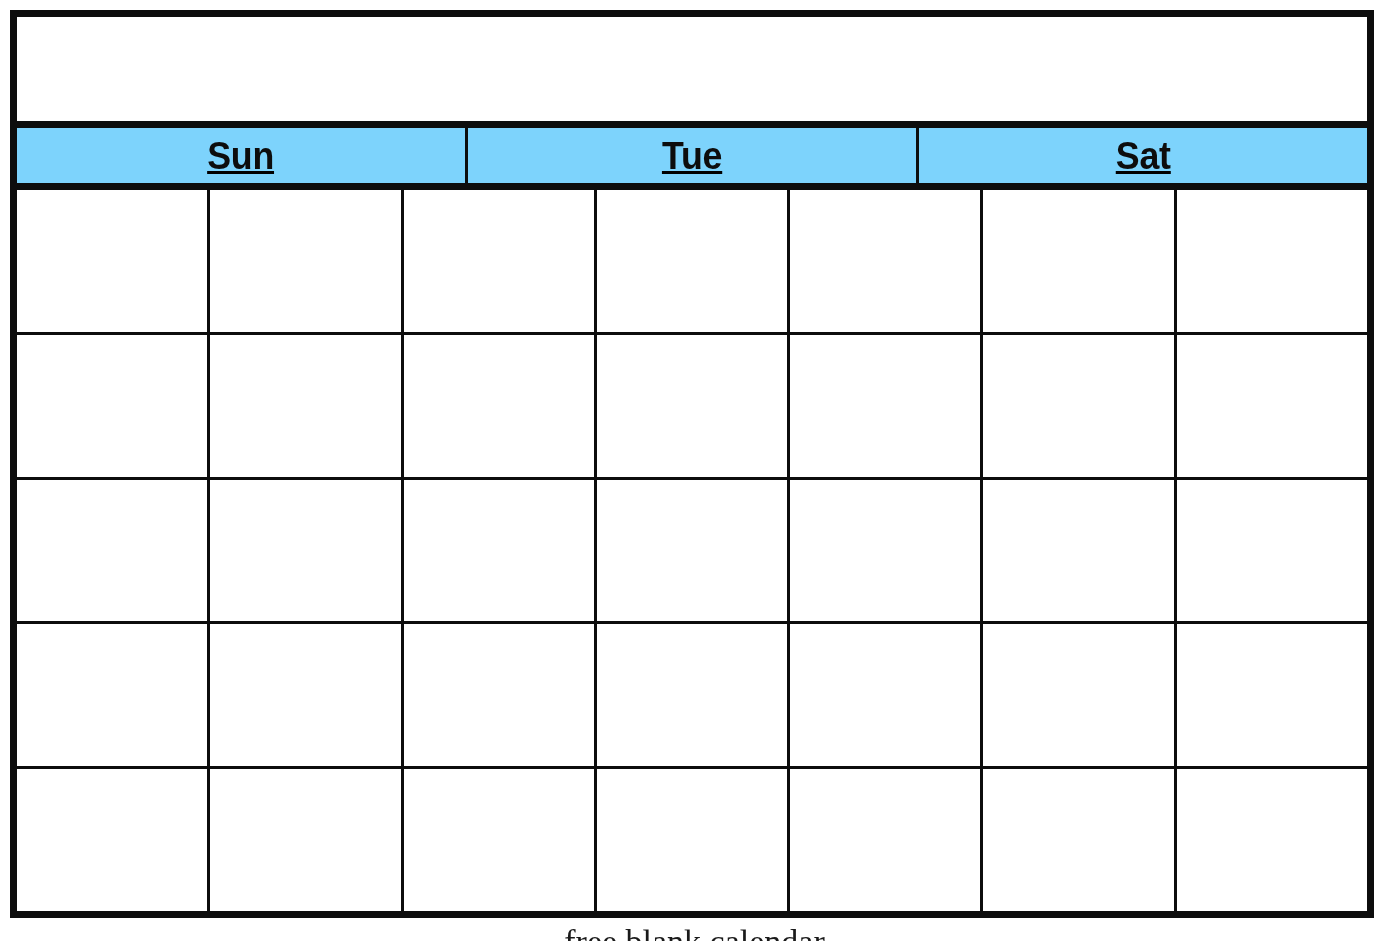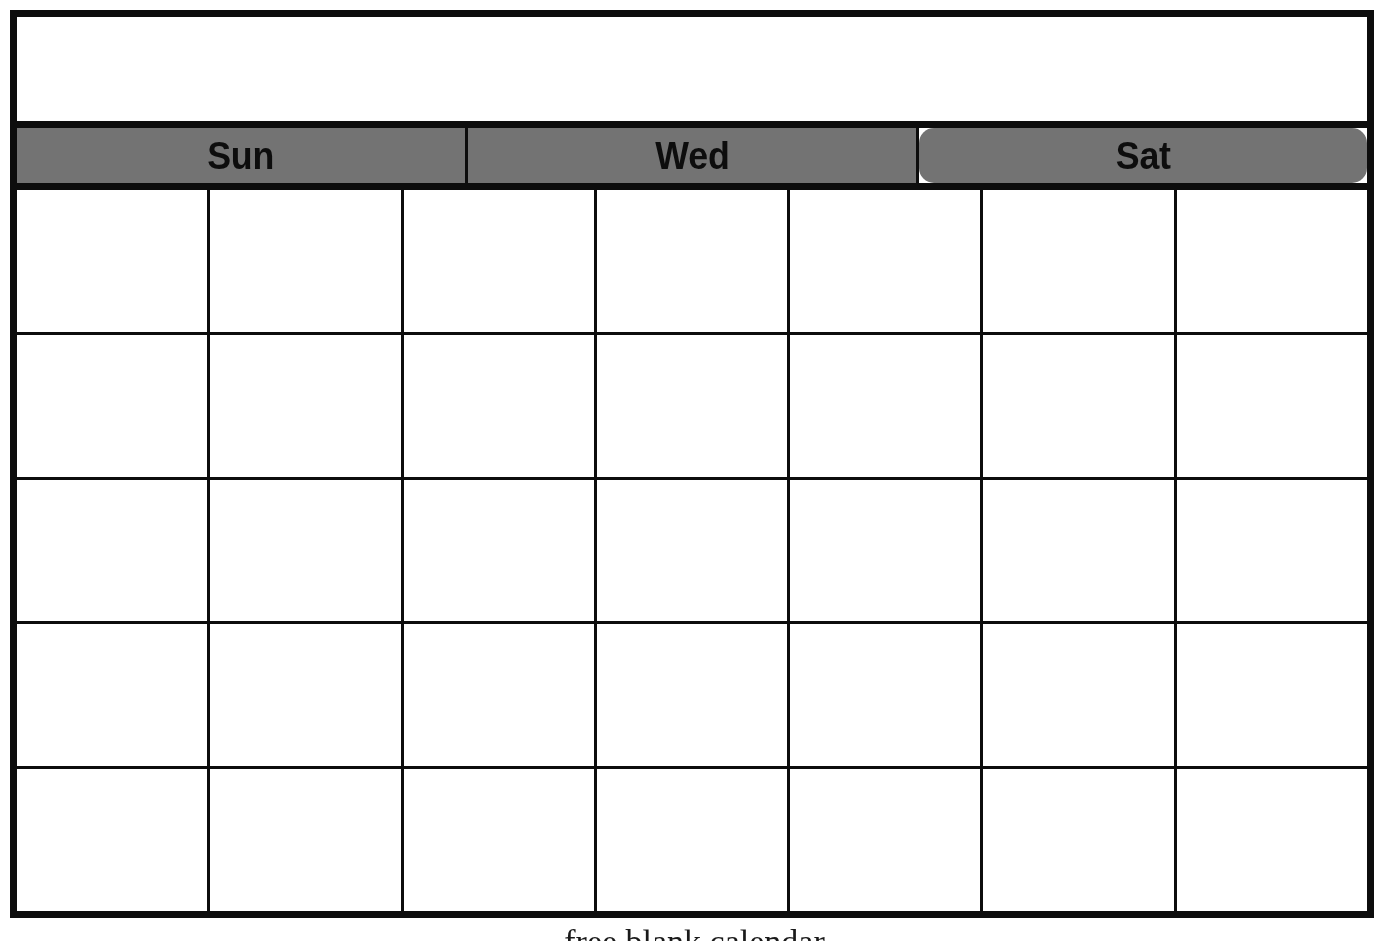--- a/index.html
+++ b/index.html
@@ -66,26 +66,26 @@
     display: flex;
     background: #ffffff;
   }
   .weekday-cell {
     flex: 1 1 0;
     box-sizing: border-box;
     border-right: 3px solid #0d0d0d;
     display: flex;
     align-items: center;
     justify-content: center;
-    background: #737373;
-    overflow: hidden;
+    background: #7dd3fc;
+    overflow: hidden;
+    text-decoration: underline;
   }
   .weekday-cell:last-child {
     border-right: none;
-    border-radius: 15px;
   }
   .weekday-label {
     font-size: 38px;
     font-weight: bold;
     color: #0d0d0d;
     line-height: 1;
     letter-spacing: -0.2px;
     white-space: nowrap;
     transform: scaleX(0.94);
     transform-origin: center;
@@ -157,21 +157,21 @@
 
     <div class="title-banner">
       <span class="title-text"></span>
     </div>
 
     <div class="weekday-row">
       <div class="weekday-cell">
         <span class="weekday-label">Sun</span>
       </div>
       <div class="weekday-cell">
-        <span class="weekday-label">Wed</span>
+        <span class="weekday-label">Tue</span>
       </div>
       <div class="weekday-cell">
         <span class="weekday-label">Sat</span>
       </div>
     </div>
 
     <div class="weeks-body">
 
       <div class="week-row">
         <div class="day-cell">

